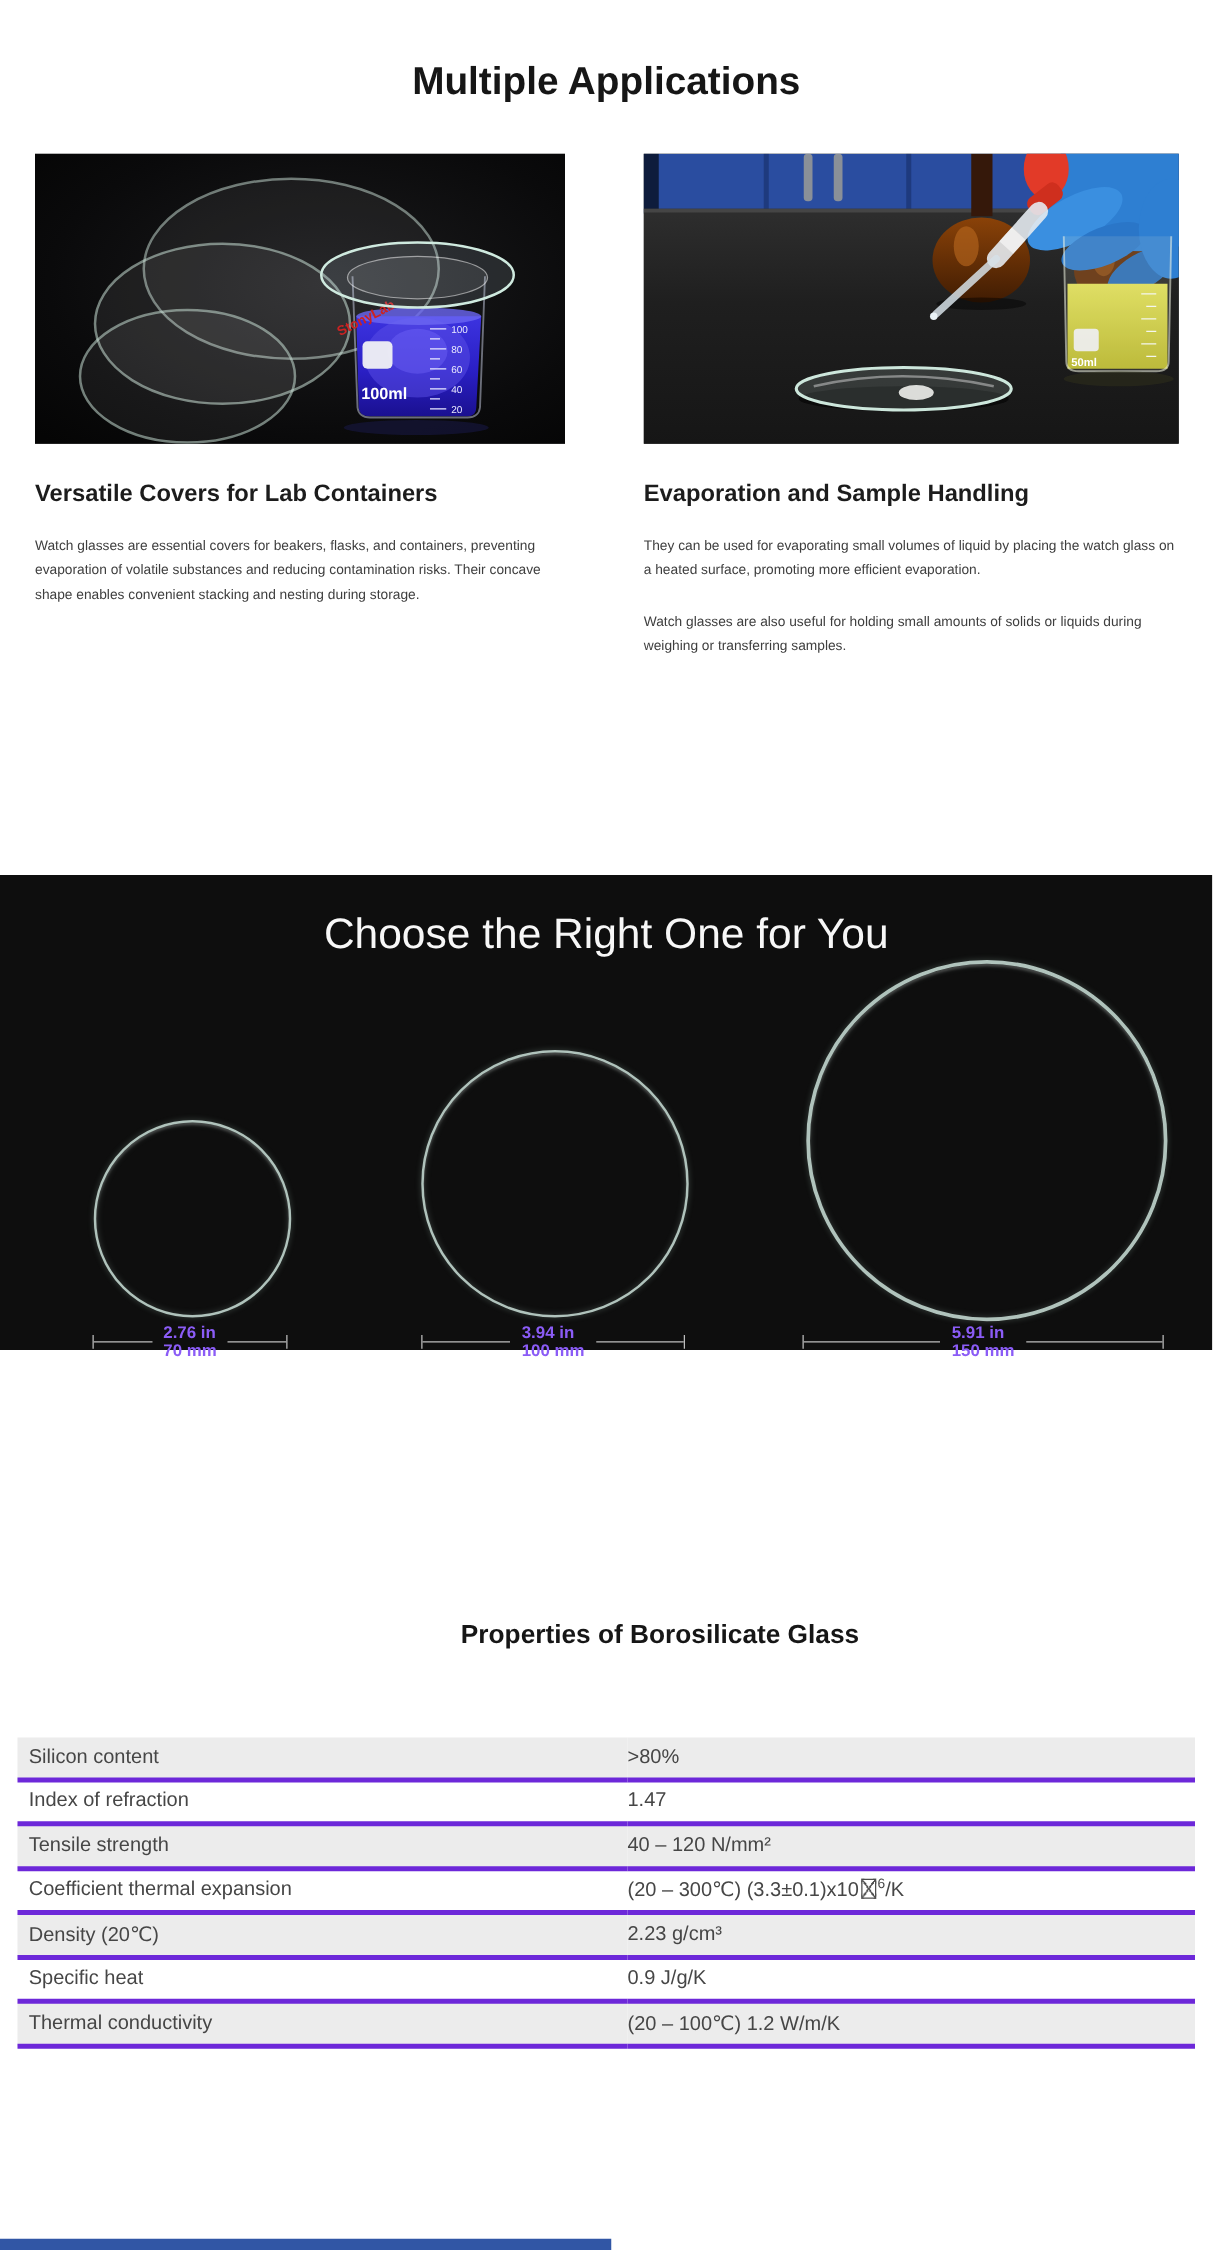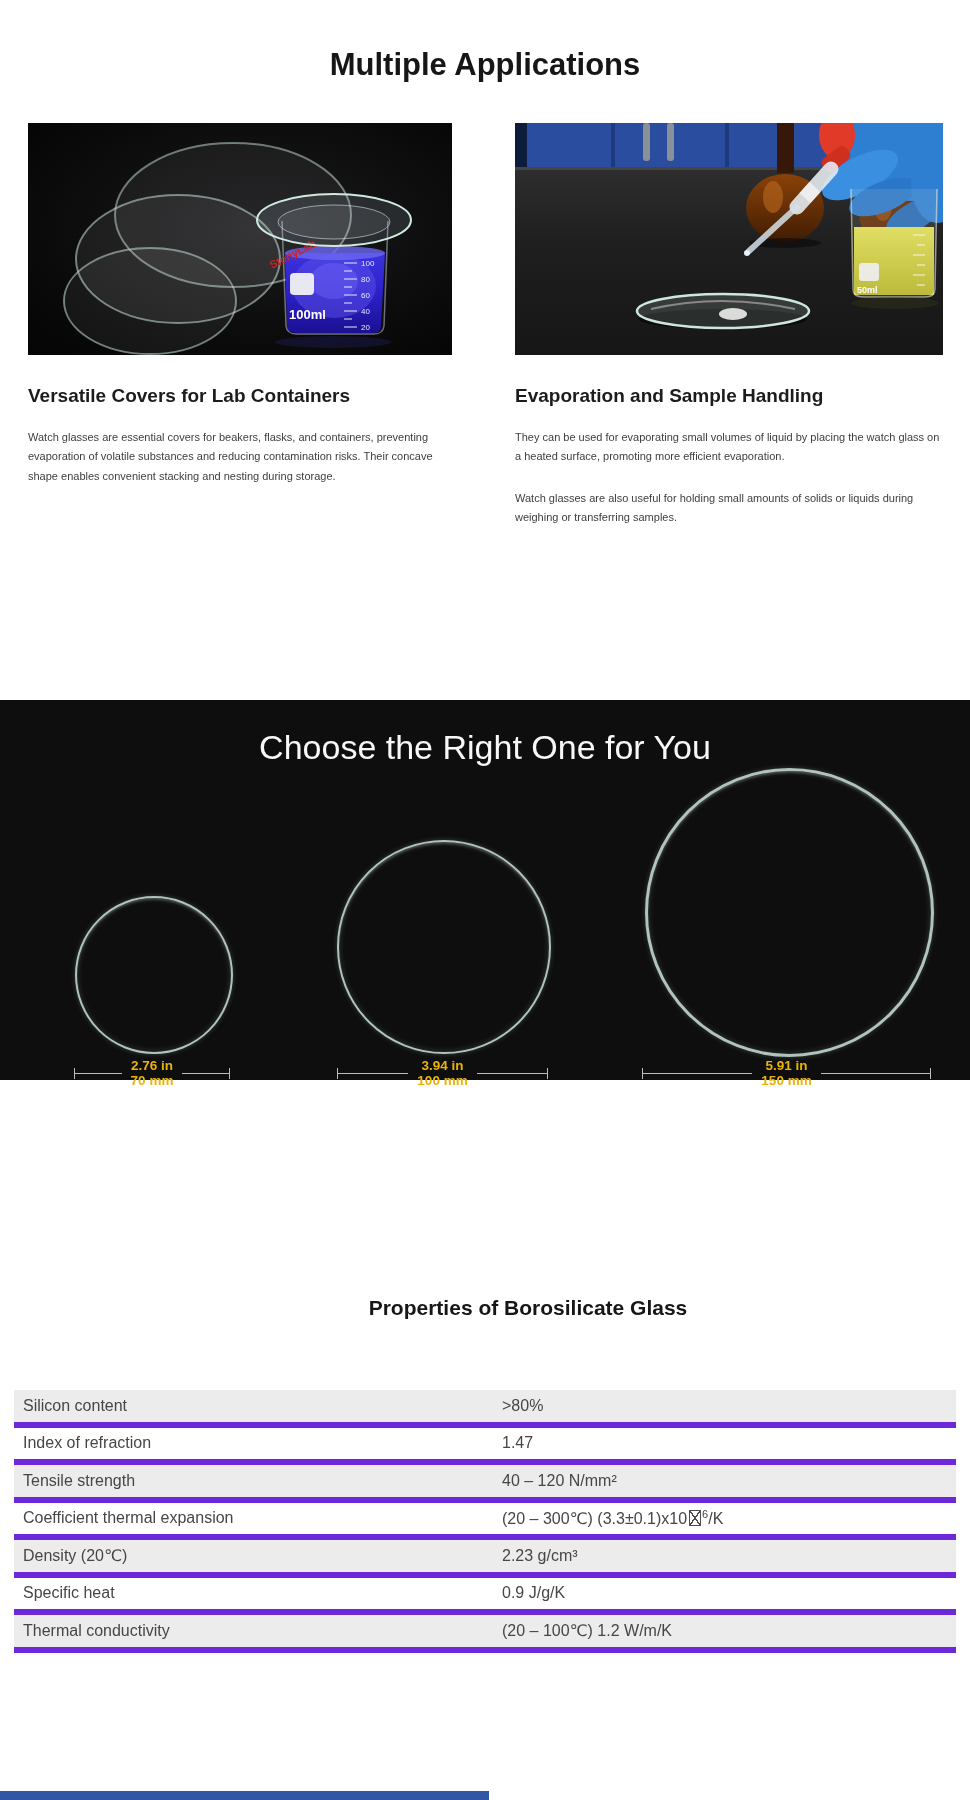--- a/index.html
+++ b/index.html
@@ -33,26 +33,26 @@
   #ring-small{left:75px;top:196px;width:154px;height:154px;}
   #ring-mid{left:337px;top:140px;width:210px;height:210px;}
   #ring-large{left:645px;top:68px;width:283px;height:283px;border-width:3px;}
 
   .dim{position:absolute;height:30px;display:flex;align-items:center;}
   #dim-small{left:74px;width:156px;top:358px;}
   #dim-mid{left:337px;width:211px;top:358px;}
   #dim-large{left:642px;width:289px;top:358px;}
   .dim .tick{width:1px;height:11px;background:#bdbdbd;flex:0 0 auto;}
   .dim .dimline{flex:1 1 auto;height:1px;background:#bdbdbd;}
-  .dim .dimlabel{flex:0 0 auto;padding:0 9px;text-align:center;color:#eab308;
+  .dim .dimlabel{flex:0 0 auto;padding:0 9px;text-align:left;color:#8b5cf6;
                  font-size:13.5px;line-height:15px;font-weight:bold;white-space:nowrap;}
 
   .props-table{position:absolute;left:14px;top:1390px;width:942px;
                border-collapse:collapse;font-size:16px;color:#464646;}
-  .props-table td{height:31.5px;border-bottom:6px solid #6d28d9;vertical-align:middle;}
+  .props-table td{height:31.5px;border-bottom:4px solid #6d28d9;vertical-align:middle;}
   .props-table td.label{width:479px;padding:0 0 0 9px;}
   .props-table td.val{padding:0;}
   .props-table tr:nth-child(odd) td{background:#ececec;}
   .props-table sup{font-size:11px;line-height:0;}
   .tofu{display:inline-block;width:10px;height:14px;border:1px solid #4d4d4d;
         margin:0 1px 0 2px;vertical-align:-2px;
         background-image:
           linear-gradient(to top right, transparent 46%, #4d4d4d 46%, #4d4d4d 54%, transparent 54%),
           linear-gradient(to bottom right, transparent 46%, #4d4d4d 46%, #4d4d4d 54%, transparent 54%);}
 

